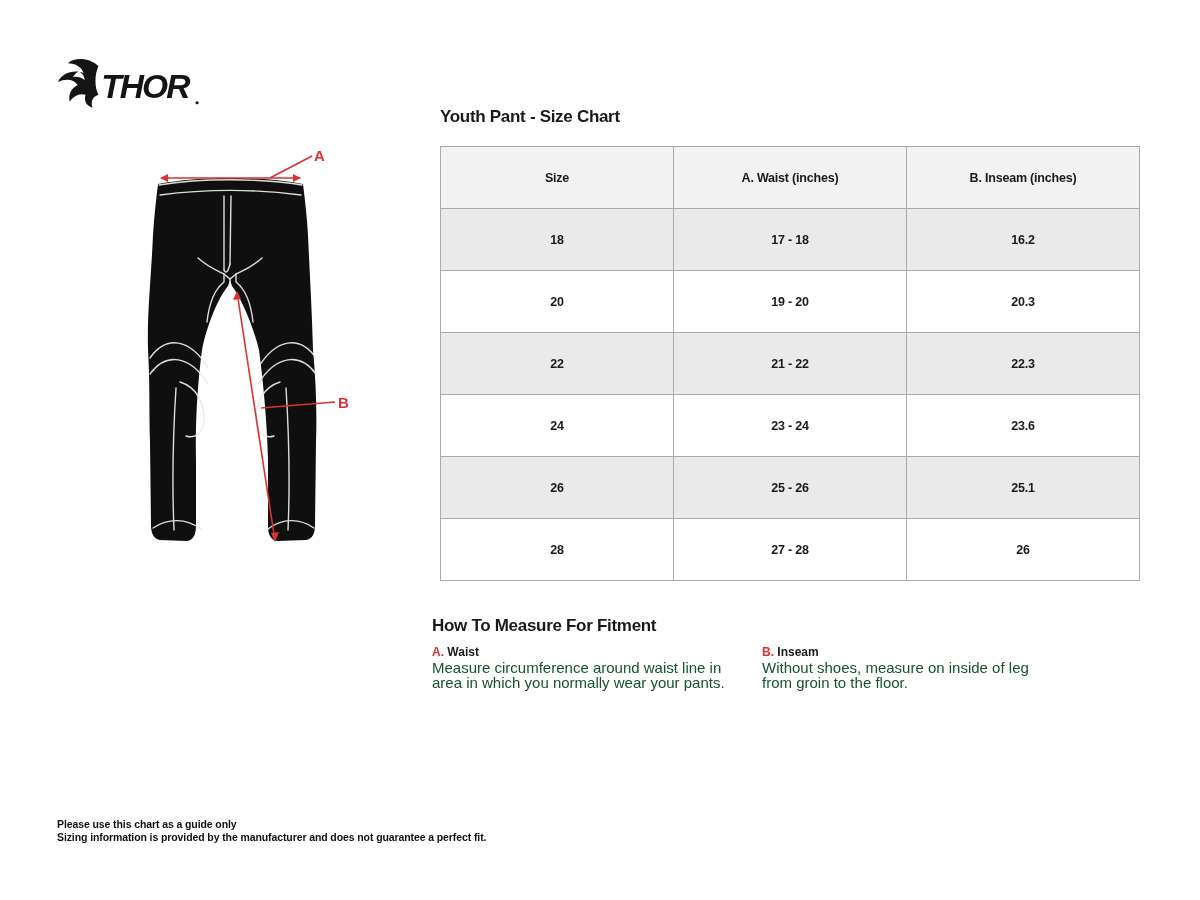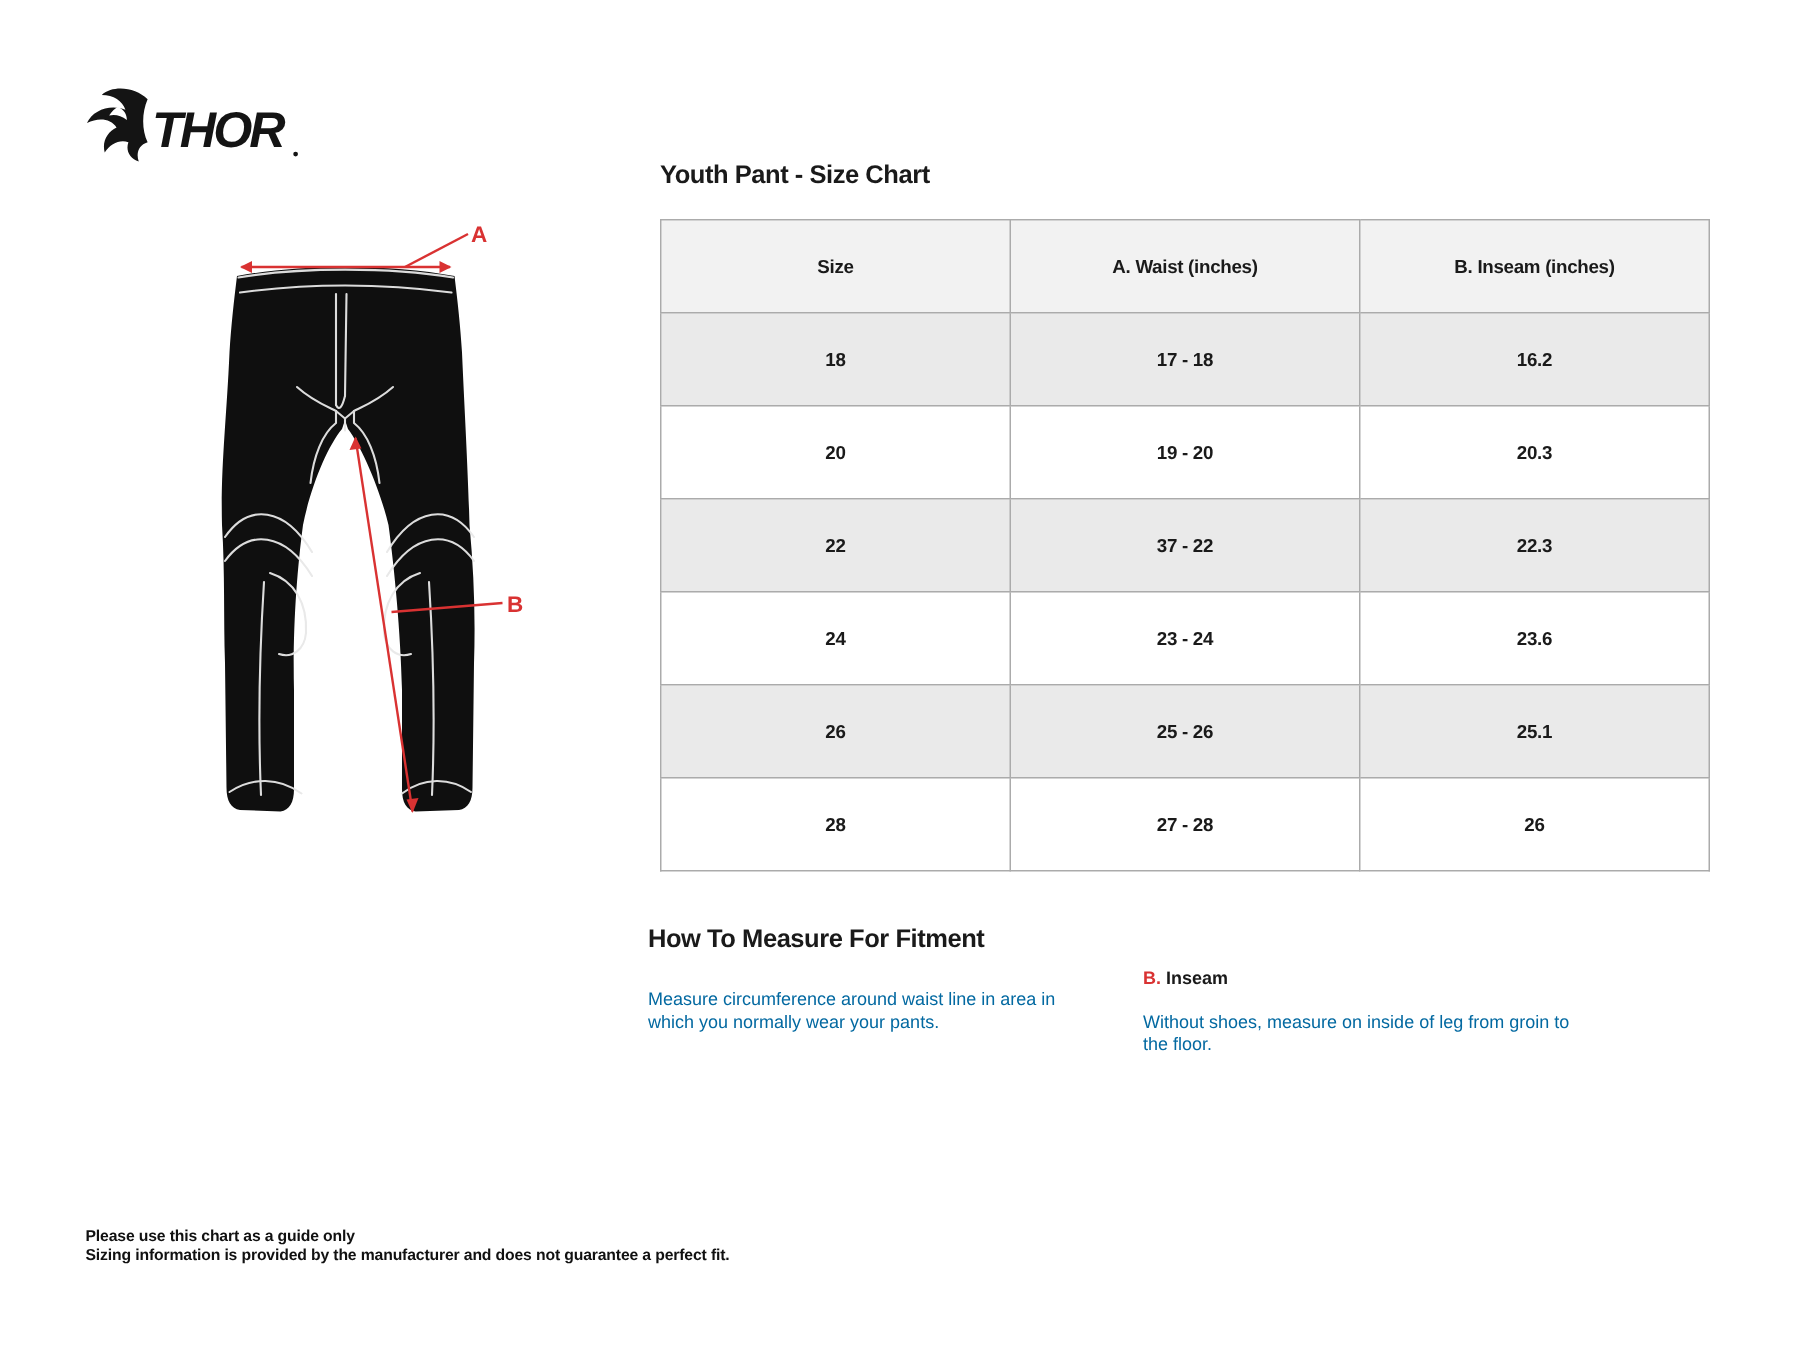--- a/index.html
+++ b/index.html
@@ -46,21 +46,21 @@
 
   
   .measure-section { position: absolute; left: 432px; top: 616px; width: 700px; }
   .measure-section .section-title { margin-bottom: 9px; }
   .measure-cols { position: relative; width: 700px; }
   .measure-item { position: absolute; top: 0; }
   .measure-item.item-a { left: 0; width: 300px; }
   .measure-item.item-b { left: 330px; width: 290px; }
   .measure-head { font-size: 12px; font-weight: 700; line-height: 15px; color: #1a1a1a; }
   .measure-key { color: #d93232; }
-  .measure-text { font-size: 12px; line-height: 14.5px; color: #0369a1; margin-top: 14px; }
+  .measure-text { font-size: 15px; line-height: 14.5px; color: #14532d; margin-top: 1px; }
 
   
   .footer { position: absolute; left: 57px; top: 818px; font-size: 10.5px; font-weight: 700; line-height: 12.5px; color: #111; letter-spacing: -0.1px; }
 
   svg text { font-family: "Liberation Sans", sans-serif; }
 </style>
 </head>
 <body>
 
 <div class="page">
@@ -156,21 +156,21 @@
           <td>17 - 18</td>
           <td>16.2</td>
         </tr>
         <tr>
           <td>20</td>
           <td>19 - 20</td>
           <td>20.3</td>
         </tr>
         <tr>
           <td>22</td>
-          <td>37 - 22</td>
+          <td>21 - 22</td>
           <td>22.3</td>
         </tr>
         <tr>
           <td>24</td>
           <td>23 - 24</td>
           <td>23.6</td>
         </tr>
         <tr>
           <td>26</td>
           <td>25 - 26</td>
@@ -182,20 +182,24 @@
           <td>26</td>
         </tr>
       </tbody>
     </table>
   </div>
 
   <div class="measure-section">
     <div class="section-title">How To Measure For Fitment</div>
     <div class="measure-cols">
       <div class="measure-item item-a">
+        <div class="measure-head">
+          <span class="measure-key">A.</span>
+          <span>Waist</span>
+        </div>
         <div class="measure-text">Measure circumference around waist line in area in which you normally wear your pants.</div>
       </div>
       <div class="measure-item item-b">
         <div class="measure-head">
           <span class="measure-key">B.</span>
           <span>Inseam</span>
         </div>
         <div class="measure-text">Without shoes, measure on inside of leg from groin to the floor.</div>
       </div>
     </div>

